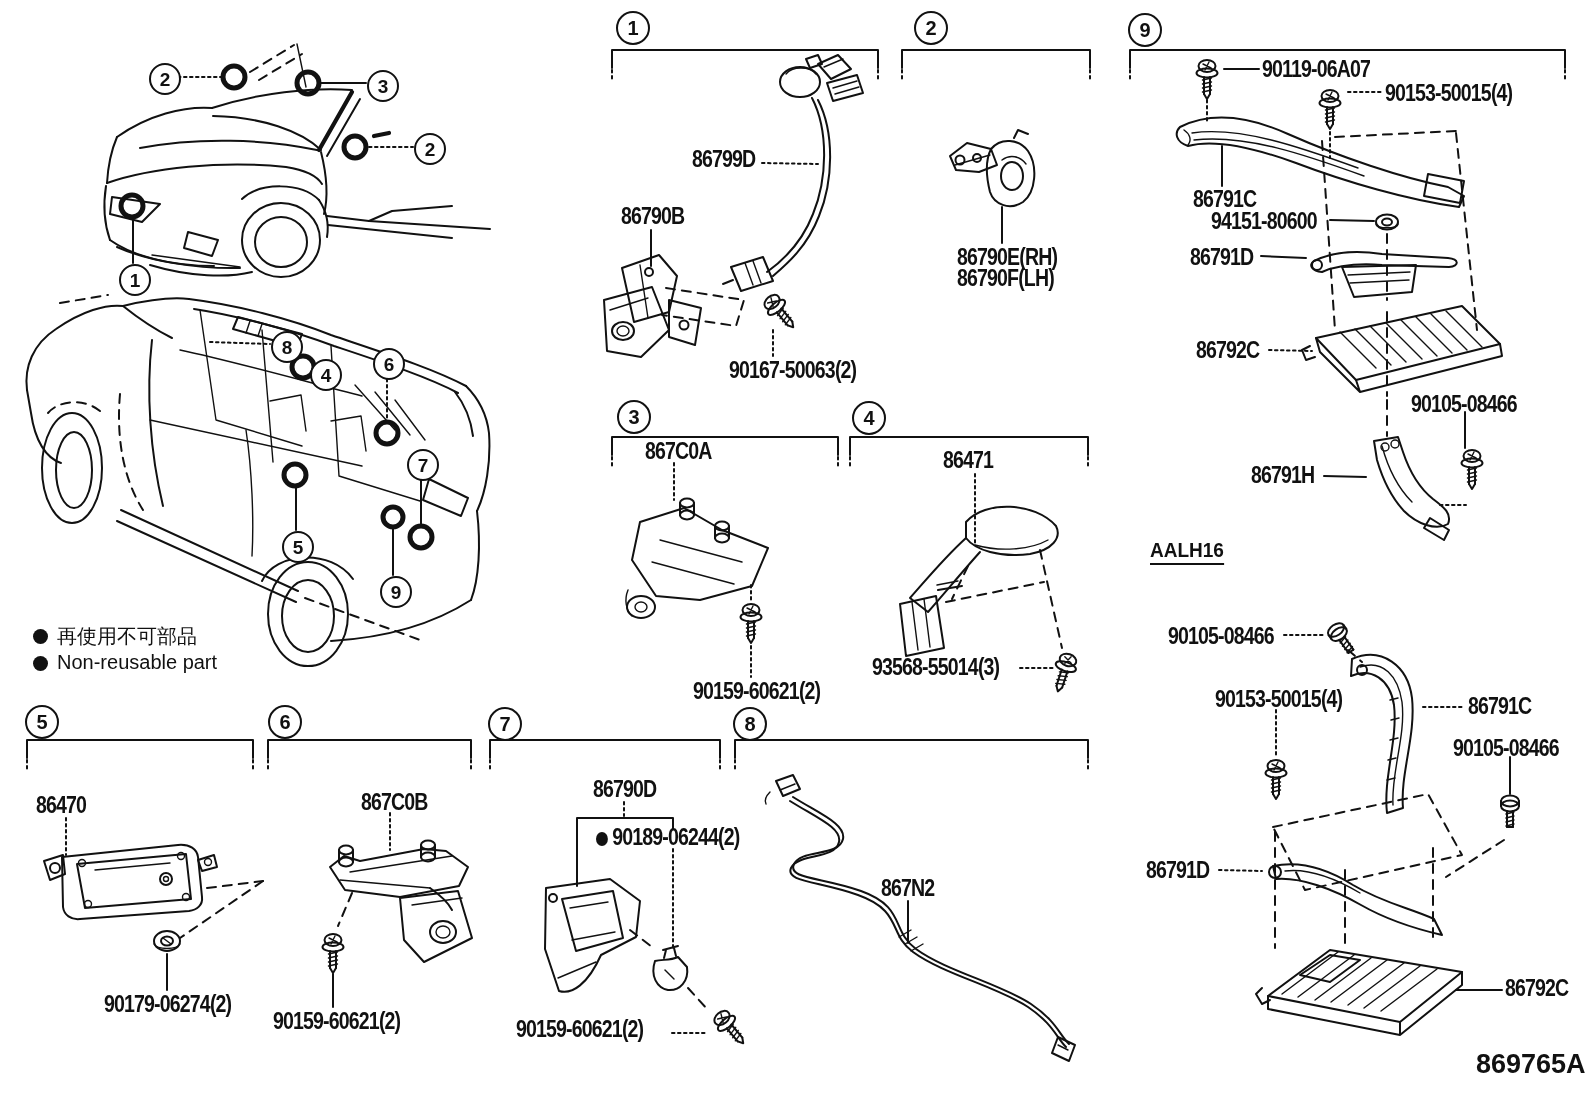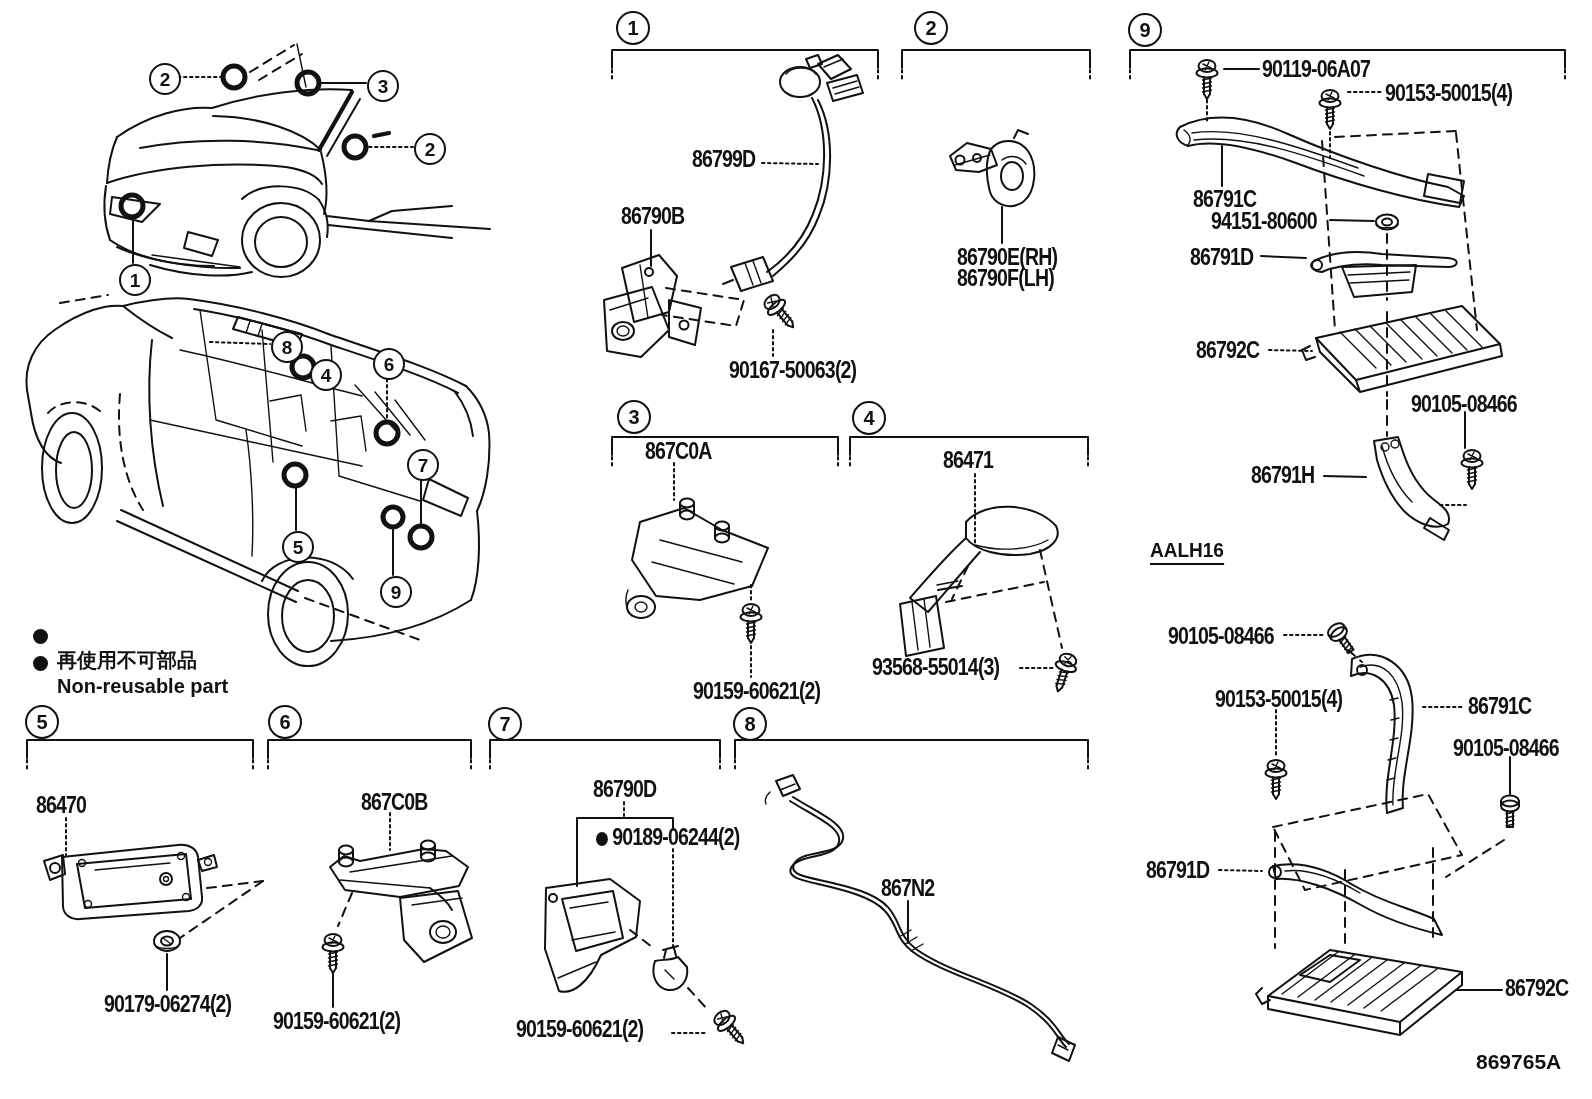--- a/index.html
+++ b/index.html
@@ -10,30 +10,30 @@
   .k{fill:none;stroke:#111;stroke-width:2;stroke-linecap:round;stroke-linejoin:round;}
   .k1{fill:none;stroke:#111;stroke-width:1.4;stroke-linecap:round;stroke-linejoin:round;}
   .k3{stroke-width:4.2;}
   .dt{stroke-dasharray:2.5 3.5;}
   .dh{stroke-dasharray:9 7;}
   .rg{fill:none;stroke:#111;stroke-width:5;}
   
   .lbl{position:absolute;font-weight:bold;font-size:23px;line-height:1;letter-spacing:-1px;
        white-space:nowrap;transform:scaleX(.85);transform-origin:left top;}
   .ref{font-size:20px;letter-spacing:0;border-bottom:2.5px solid #111;padding-bottom:3px;transform:scaleX(.95);}
-  .code{font-size:21px;letter-spacing:0;transform:none;}
+  .code{font-size:27px;letter-spacing:0;transform:none;}
   
   .co{position:absolute;width:28px;height:28px;border:2.6px solid #111;border-radius:50%;
       background:#fff;display:flex;align-items:center;justify-content:center;
       font-weight:bold;font-size:19px;line-height:1;}
   .co.sec{width:30px;height:30px;font-size:20px;}
   
   .dotmark{display:inline-block;width:15px;height:15px;border-radius:50%;background:#111;}
   .legend-dot{position:absolute;width:15px;height:15px;border-radius:50%;background:#111;}
-  .legend-text{position:absolute;font-weight:bold;font-size:20px;line-height:1;white-space:nowrap;margin-top:24px;}
+  .legend-text{position:absolute;font-weight:normal;font-size:20px;line-height:1;white-space:nowrap;}
   .l30 .dotmark{width:14px;height:14px;margin-right:5px;vertical-align:-1px;}
 </style>
 </head>
 <body>
 
 <div class="stage">
 
 <svg class="art" width="1592" height="1099" viewBox="0 0 1592 1099">
   <defs>
     <g id="scr">

